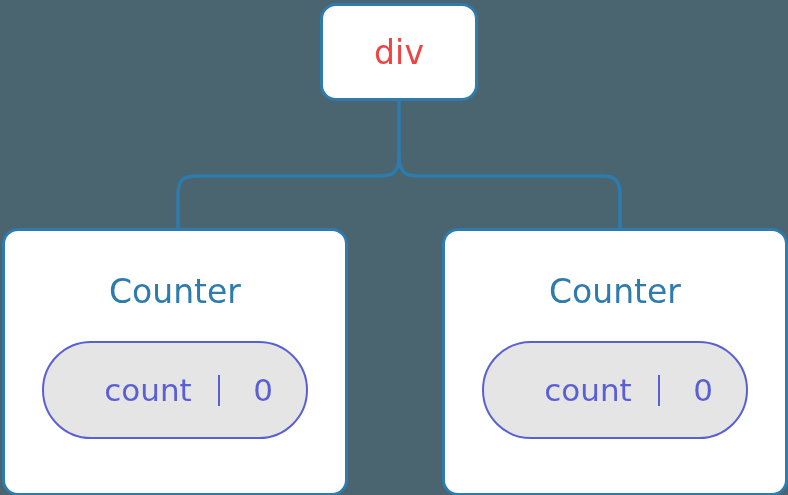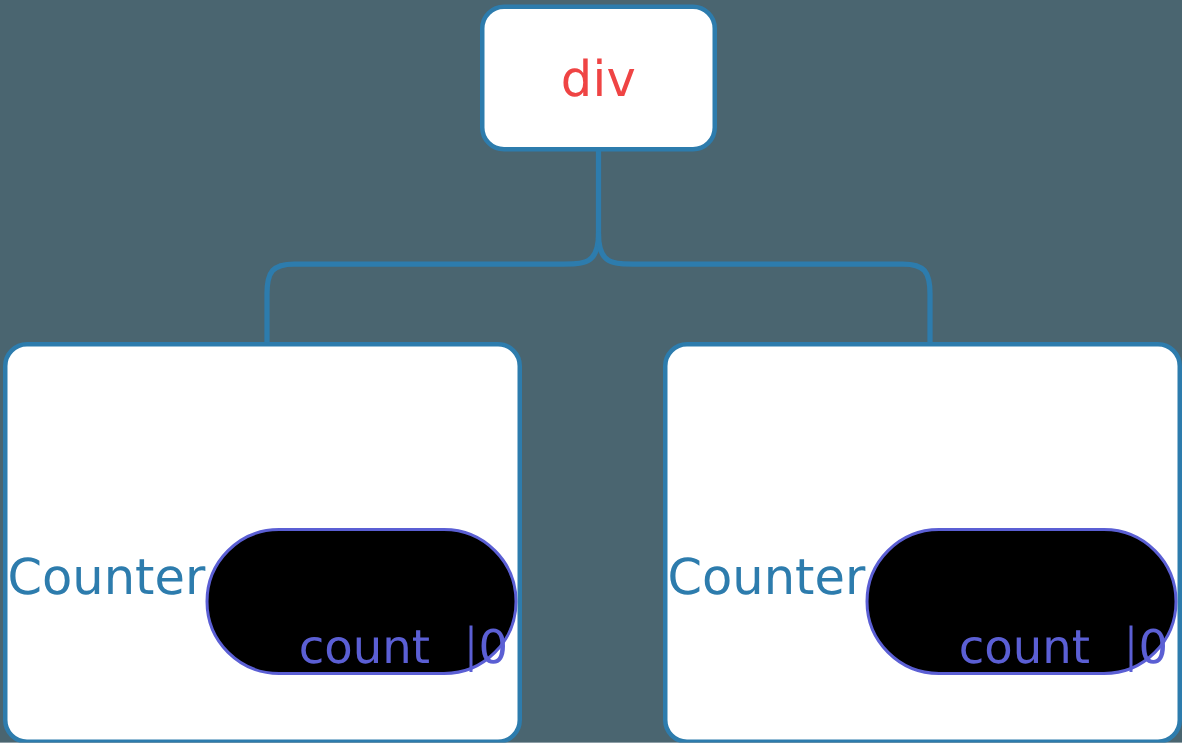--- a/index.html
+++ b/index.html
@@ -57,21 +57,21 @@
     line-height: 1;
   }
 
   
   .component-card {
     width: 346px;
     height: 268px;
     top: 228px;
     border-radius: 16px;
     display: flex;
-    flex-direction: row;
+    flex-direction: column;
     align-items: center;
     padding-top: 44px;
   }
   #node-counter-left  { left: 2px;   }
   #node-counter-right { left: 442px; }
 
   .component-card .node-title {
     font-size: 33px;
     color: #2d7cad;
     line-height: 1;
@@ -81,22 +81,22 @@
   
   .state-pill {
     position: relative;
     margin-top: 33px;
     height: 98px;
     width: 266px;
     box-sizing: border-box;
     border: 2px solid #5b5fd4;
     border-radius: 49px;
     display: flex;
-    align-items: flex-end;
-    background: #000000;
+    align-items: center;
+    background: #e5e5e5;
   }
   .pill-key,
   .pill-value {
     display: flex;
     align-items: center;
     justify-content: center;
     font-size: 31px;
     color: #5b5fd4;
     line-height: 1;
     box-sizing: border-box;

